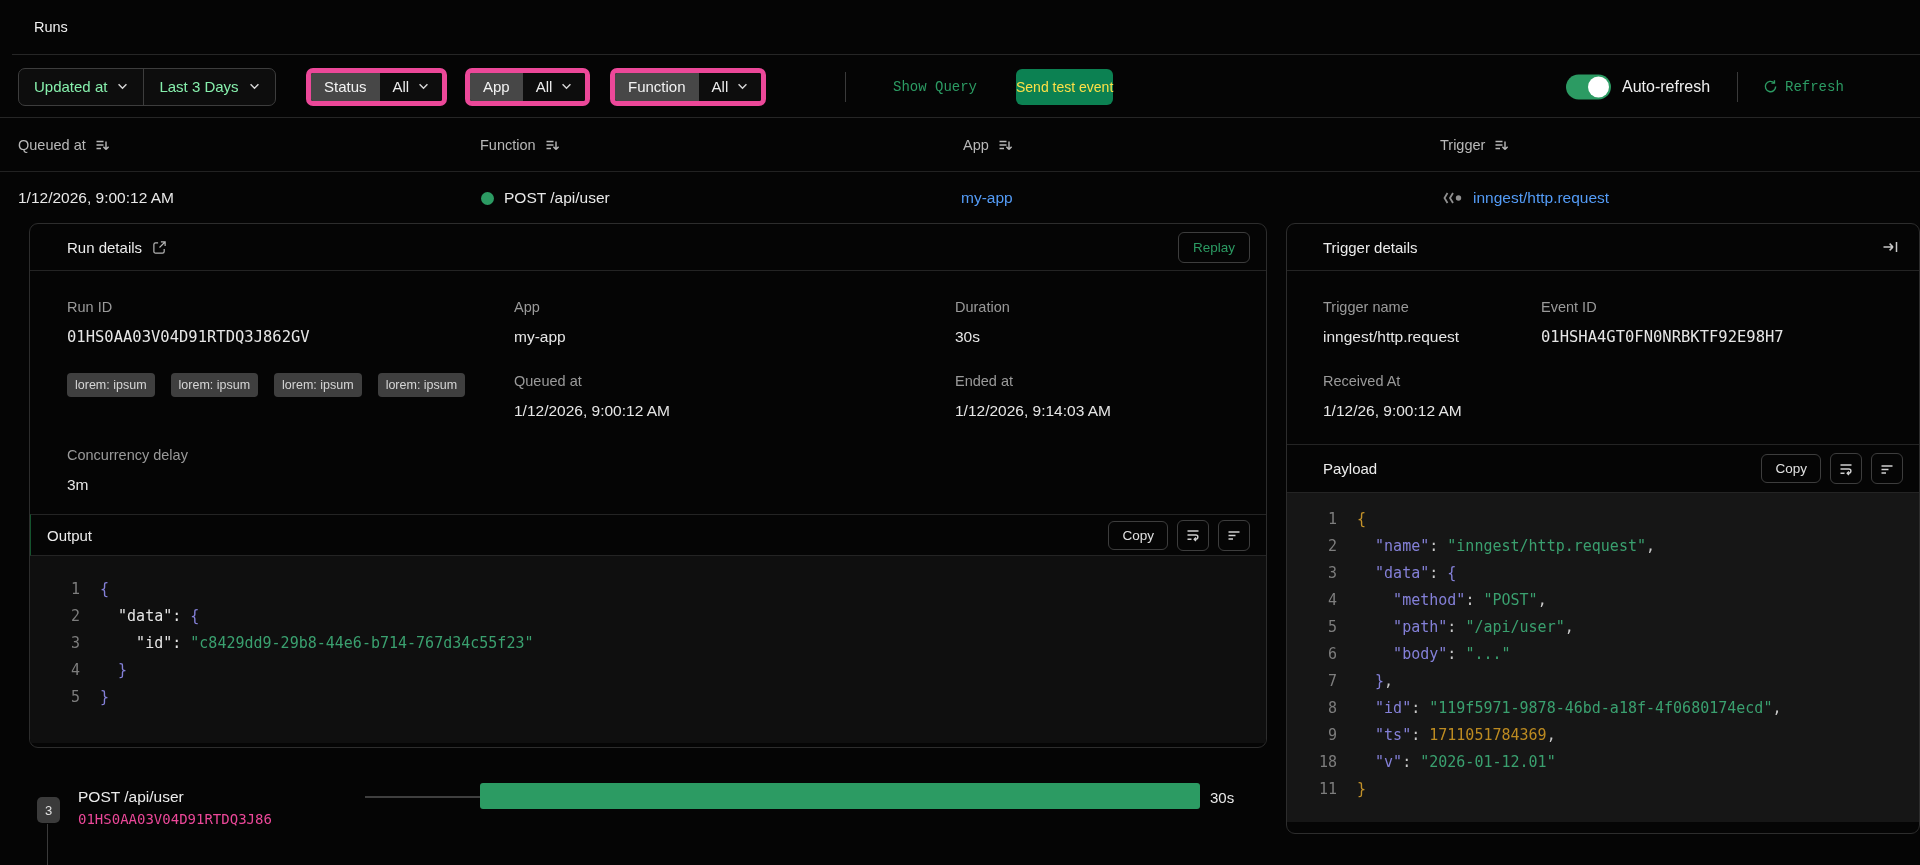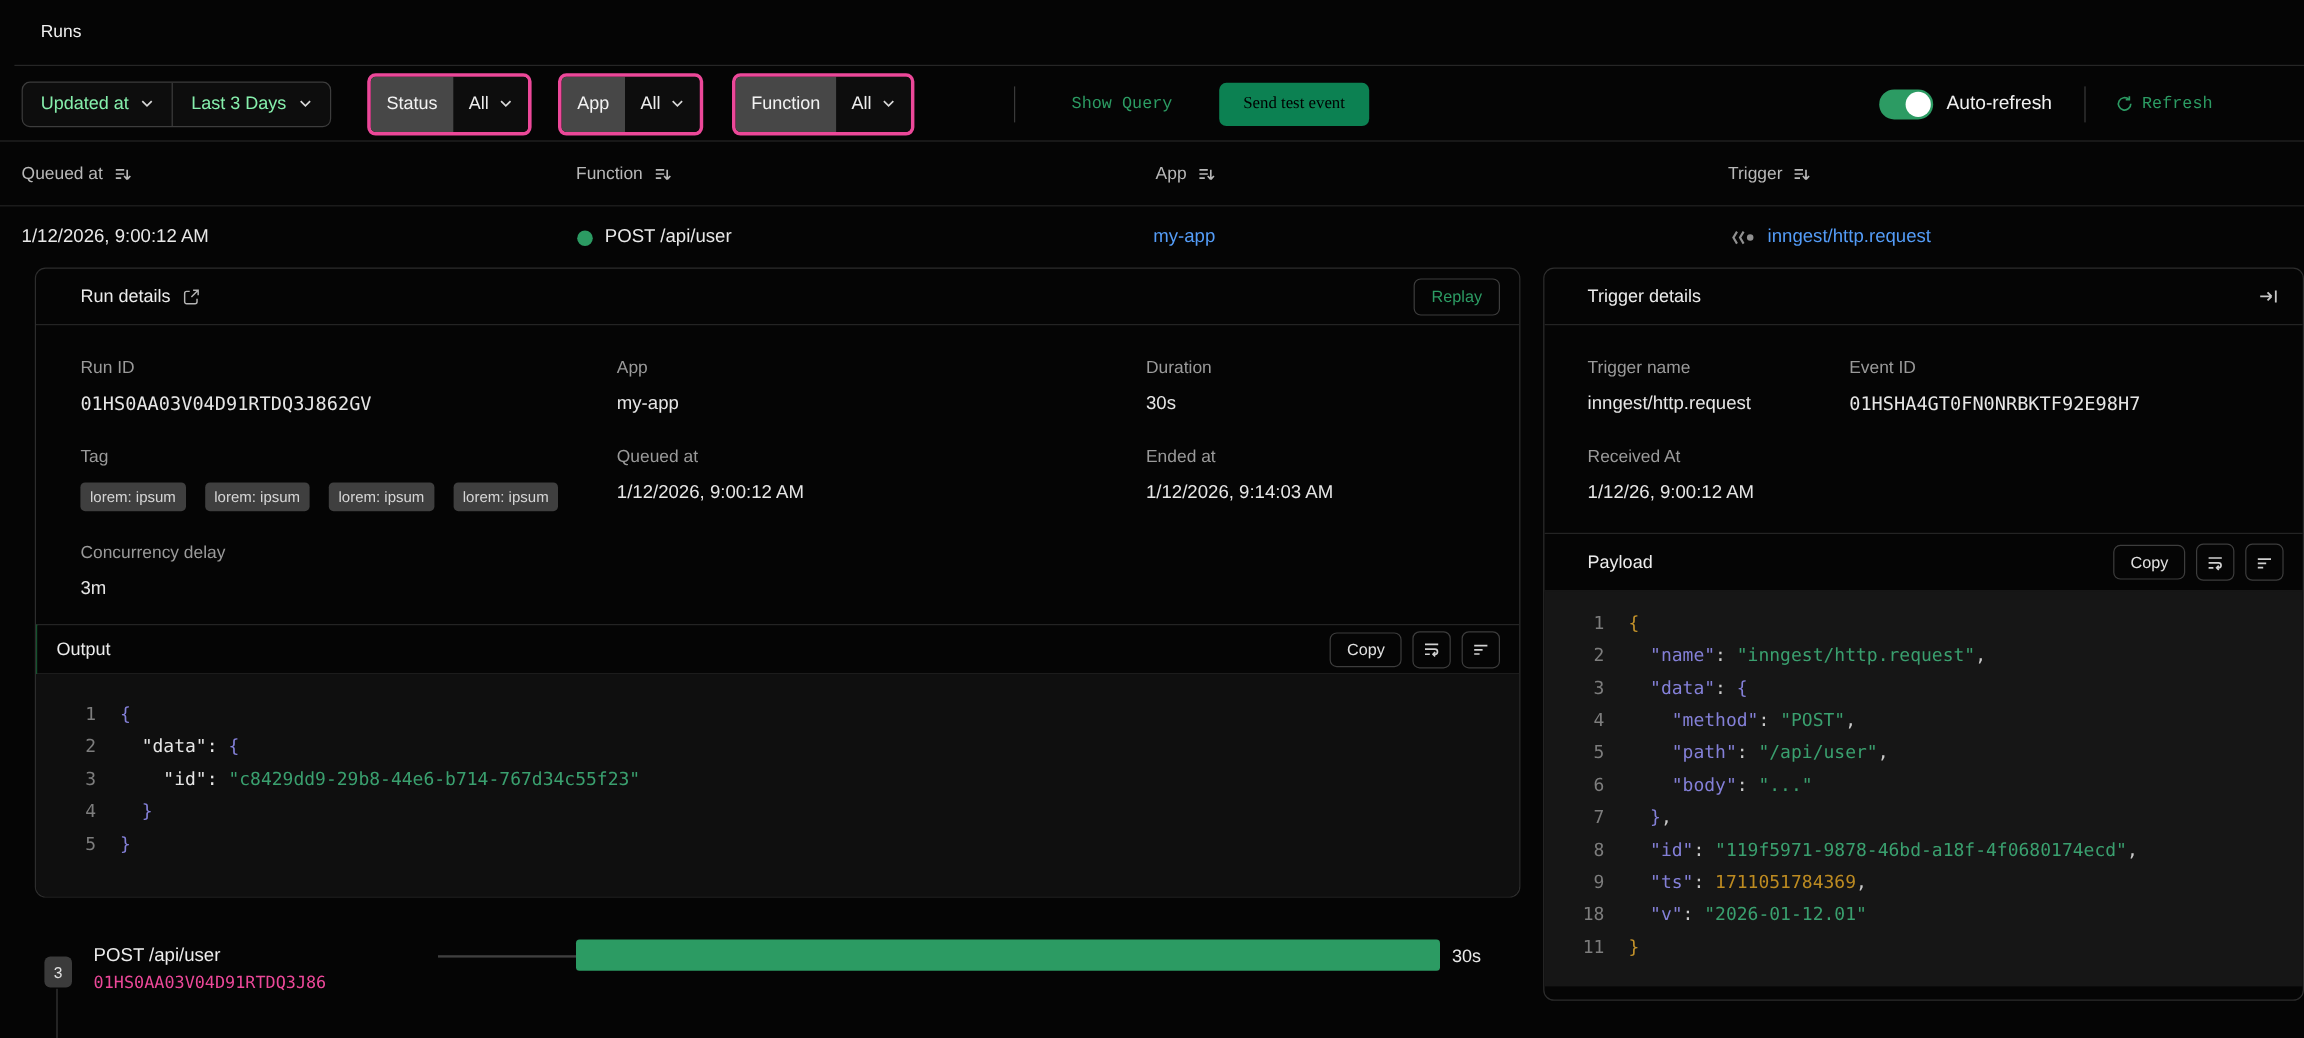--- a/index.html
+++ b/index.html
@@ -16,32 +16,32 @@
   .filterbar { position:absolute; left:0; top:56px; width:100%; height:62px;
     border-bottom:1px solid #262626; }
   .fitem { position:absolute; top:50%; transform:translateY(-50%); }
 
   .seg-group { display:flex; height:38px; background:#0d0d0d; border:1px solid #3d3d3d;
     border-radius:7px; overflow:hidden; }
   .seg { display:flex; align-items:center; gap:10px; padding:0 15px; background:transparent;
     border:none; color:#86efac; font-size:15px; cursor:pointer; font-family:inherit; }
   .seg + .seg { border-left:1px solid #3d3d3d; }
 
-  .pill { display:flex; height:52px; border:3px solid #ec4899; border-radius:7px; overflow:hidden; cursor:pointer; }
+  .pill { display:flex; height:38px; border:5px solid #ec4899; border-radius:7px; overflow:hidden; cursor:pointer; }
   .pill-label { display:flex; align-items:center; padding:0 13px; background:#474747;
     color:#f2f2f2; font-size:15px; }
   .pill-value { display:flex; align-items:center; gap:9px; padding:0 13px; background:#0d0d0d;
     border:none; color:#ececec; font-size:15px; cursor:pointer; font-family:inherit; }
 
   .vdiv { width:1px; height:30px; background:#3a3a3a; }
 
   .link-btn { background:none; border:none; color:#2c9b63; font-size:14px; cursor:pointer;
     font-family:Liberation Mono, monospace; display:flex; align-items:center; gap:7px; }
-  .primary-btn { background:#0c8152; border:none; border-radius:6px; color:#000000;
-    font-size:14px; padding:0 20px; height:36px; cursor:pointer; font-family:Liberation Serif, serif; }
+  .primary-btn { background:#0c8152; border:none; border-radius:6px; color:#fde047;
+    font-size:14px; padding:0 0; height:36px; cursor:pointer; font-family:Liberation Sans, sans-serif; }
 
   .toggle { width:45px; height:25px; border-radius:13px; background:#2c9b63; position:relative; cursor:pointer; }
   .toggle .knob { position:absolute; right:2px; top:2px; width:21px; height:21px; border-radius:50%; background:#fff; }
   .autorefresh-label { font-size:16px; color:#f0f0f0; }
 
   
   .thead { position:absolute; left:0; top:119px; width:100%; height:53px;
     border-bottom:1px solid #222; }
   .th { position:absolute; top:50%; transform:translateY(-50%); display:flex; align-items:center;
     gap:8px; color:#b8b8b8; font-size:14.5px; cursor:pointer; }
@@ -270,21 +270,20 @@
       <div class="field">
         <div class="lab">App</div>
         <div class="val green">my-app</div>
       </div>
       <div class="field">
         <div class="lab">Duration</div>
         <div class="val">30s</div>
       </div>
 
       <div class="field">
-        <div class="lab">Tag</div>
         <div class="chips">
           <span class="chip">lorem: ipsum</span>
           <span class="chip">lorem: ipsum</span>
           <span class="chip">lorem: ipsum</span>
           <span class="chip">lorem: ipsum</span>
         </div>
       </div>
       <div class="field">
         <div class="lab">Queued at</div>
         <div class="val">1/12/2026, 9:00:12 AM</div>

